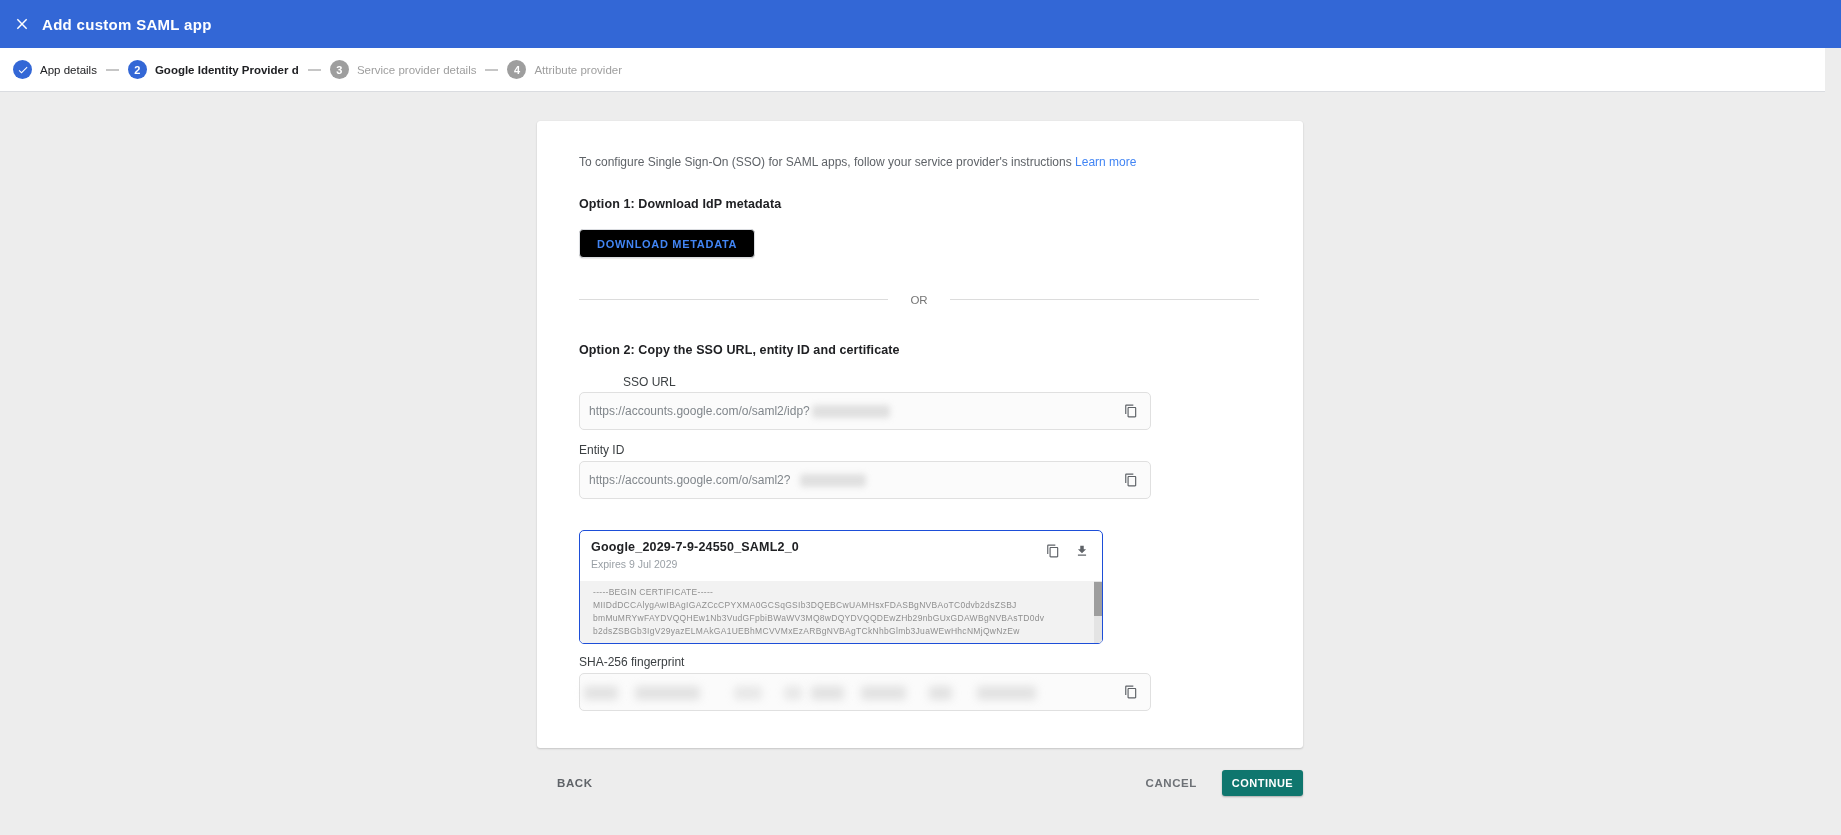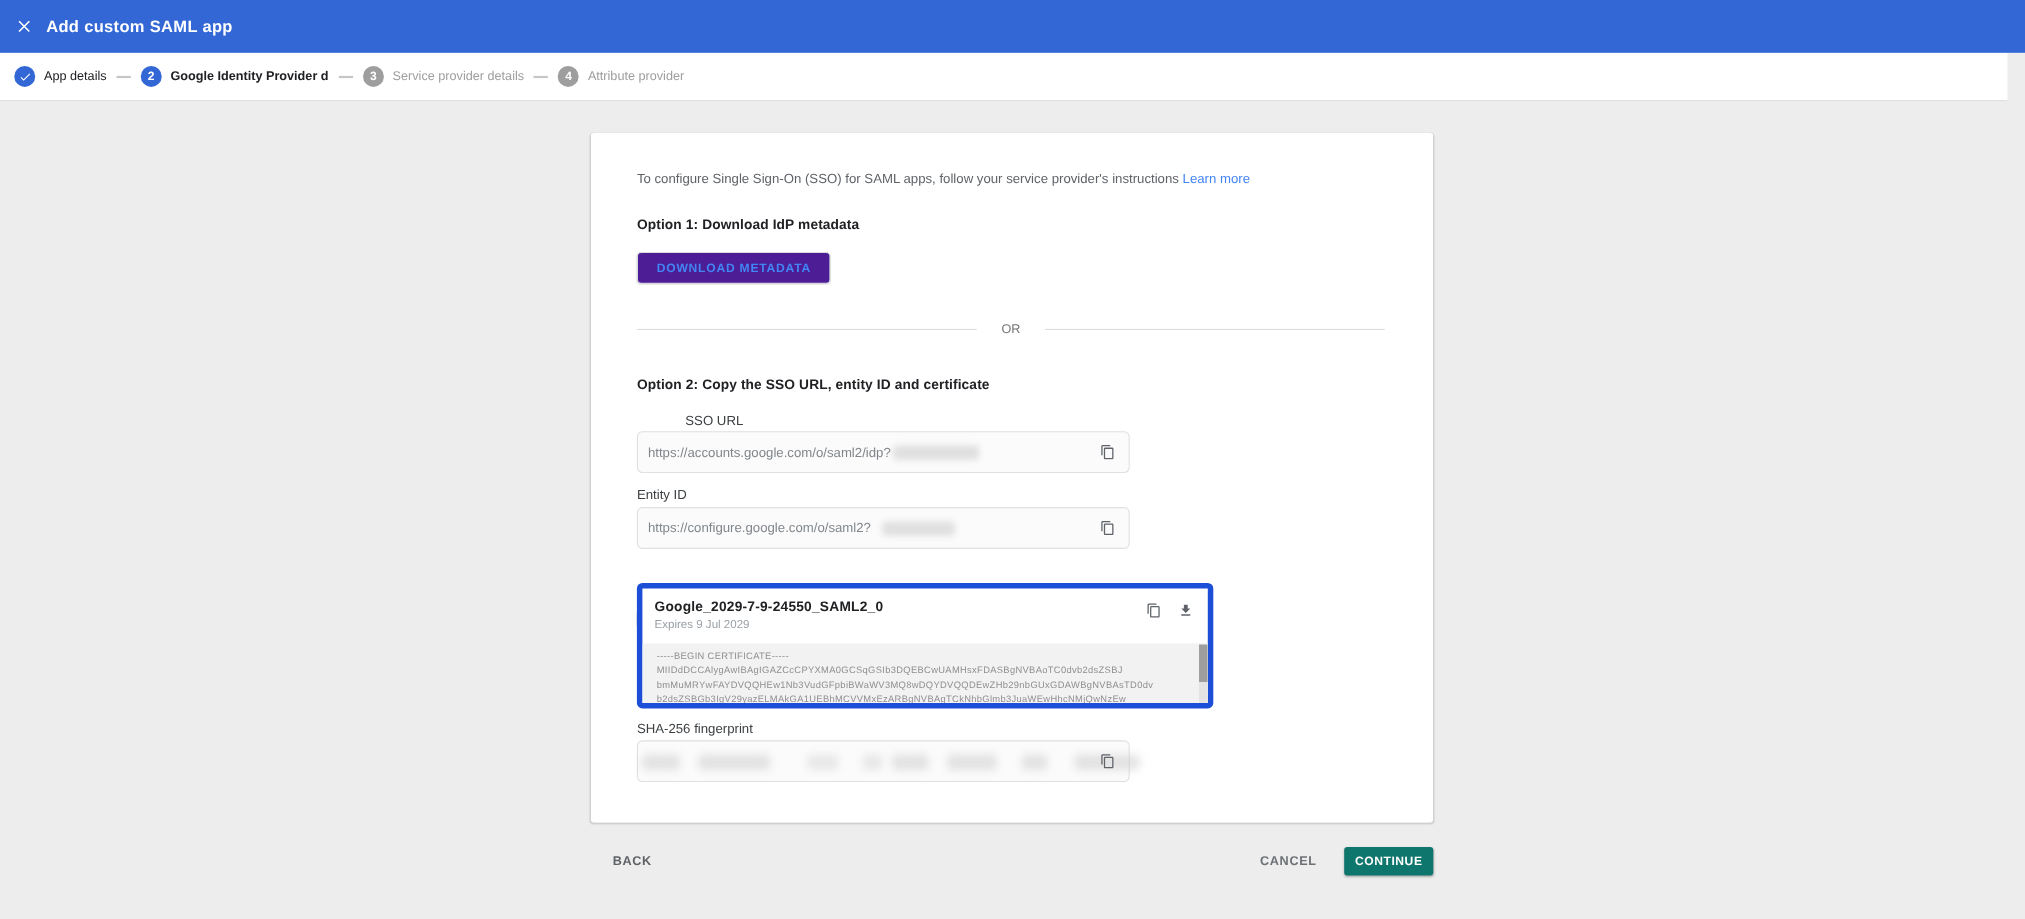--- a/index.html
+++ b/index.html
@@ -53,63 +53,63 @@
 
   .intro { left:42px; top:34px; font-size:12px; color:#5f6368; }
   .learn-more { color:#4285f4; cursor:pointer; }
 
   .h-opt { font-size:12.5px; font-weight:700; color:#202124; letter-spacing:.1px; }
   .h-opt1 { left:42px; top:76px; }
   .h-opt2 { left:42px; top:222px; }
 
   .dl-btn {
     left:42px; top:108px; height:29px; padding:0 17px;
-    background:#4c1d95; border:1px solid #dadce0; border-radius:4px;
+    background:#000000; border:1px solid #dadce0; border-radius:4px;
     color:#4285f4; font-size:11px; font-weight:700; letter-spacing:.7px;
     display:flex; align-items:center; box-shadow:0 1px 1px rgba(0,0,0,.09);
     cursor:pointer;
   }
 
   .or-divider {
     left:42px; right:44px; top:171px; height:15px;
     display:flex; align-items:center;
   }
   .or-line { flex:1; height:1px; background:#dcdcdc; }
   .or-text { margin:0 22px; font-size:11.5px; color:#757575; }
 
   .field-label { left:42px; font-size:12px; color:#3c4043; }
   .lbl-sso  { top:254px;margin-left:44px; }
   .lbl-ent  { top:322px; }
   .lbl-cert { top:391px;margin-top:44px; }
   .lbl-sha  { top:534px; }
   .caret { display:inline-block; width:1px; height:12px; background:#202124; vertical-align:-2px; margin-right:0px; }
 
   .field {
-    left:42px; width:448px; height:38px;
+    left:42px; width:572px; height:38px;
     background:#fbfbfb; border:1px solid #e0e0e0; border-radius:5px;
     display:flex; align-items:center; padding:0 40px 0 9px;
     font-size:12px; color:#80868b; white-space:nowrap;
   }
   .fld-sso { top:271px; }
   .fld-ent { top:340px; }
   .fld-sha { top:552px; }
   .copy-ic {
     position:absolute; right:12px; top:50%; transform:translateY(-50%);
     width:14px; height:14px; cursor:pointer;
   }
   .blur-blob {
     height:13px; border-radius:3px; background:#c4c4c4;
     filter:blur(3px); opacity:.5; flex:none;
   }
   .sha-blob { position:absolute; top:12px; height:14px; border-radius:3px; background:#c9c9c9; filter:blur(4px); opacity:.5; }
 
   
   .cert-box {
     left:42px; top:409px; width:524px; height:114px;
-    border:5px solid #1d4ed8; border-radius:5px; background:#fff; overflow:hidden;
+    border:1px solid #1d4ed8; border-radius:5px; background:#fff; overflow:hidden;
   }
   .cert-head { position:relative; height:50px; padding:9px 0 0 11px; }
   .cert-name { font-size:12.5px; font-weight:700; color:#202124; letter-spacing:.2px; }
   .cert-exp  { font-size:10.5px; color:#9aa0a6; margin-top:4px; }
   .cert-actions { position:absolute; right:13px; top:13px; display:flex; gap:15px; }
   .cert-action { width:14px; height:14px; cursor:pointer; }
   .cert-body {
     position:relative; height:62px; background:#f2f2f2;
     padding:5px 16px 0 13px; font-size:8.5px; line-height:13px;
     color:#8f8f8f; letter-spacing:.3px; white-space:nowrap; overflow:hidden;
@@ -207,21 +207,21 @@
     <span class="blur-blob" style="width:78px; margin-left:2px;"></span>
     <span class="copy-ic">
       <svg width="14" height="14" viewBox="0 0 24 24">
           <path d="M16 1H4c-1.1 0-2 .9-2 2v14h2V3h12V1zm3 4H8c-1.1 0-2 .9-2 2v14c0 1.1.9 2 2 2h11c1.1 0 2-.9 2-2V7c0-1.1-.9-2-2-2zm0 16H8V7h11v14z" fill="#5f6368"></path>
         </svg>
     </span>
   </div>
 
   <div class="field-label lbl-ent">Entity ID</div>
   <div class="field fld-ent">
-    <span>https://configure.google.com/o/saml2?</span>
+    <span>https://accounts.google.com/o/saml2?</span>
     <span class="blur-blob" style="width:66px; margin-left:10px;"></span>
     <span class="copy-ic">
       <svg width="14" height="14" viewBox="0 0 24 24">
           <path d="M16 1H4c-1.1 0-2 .9-2 2v14h2V3h12V1zm3 4H8c-1.1 0-2 .9-2 2v14c0 1.1.9 2 2 2h11c1.1 0 2-.9 2-2V7c0-1.1-.9-2-2-2zm0 16H8V7h11v14z" fill="#5f6368"></path>
         </svg>
     </span>
   </div>
 
   <div class="field-label lbl-cert"><span class="caret"></span><span>Certificate</span></div>
   <div class="cert-box">

